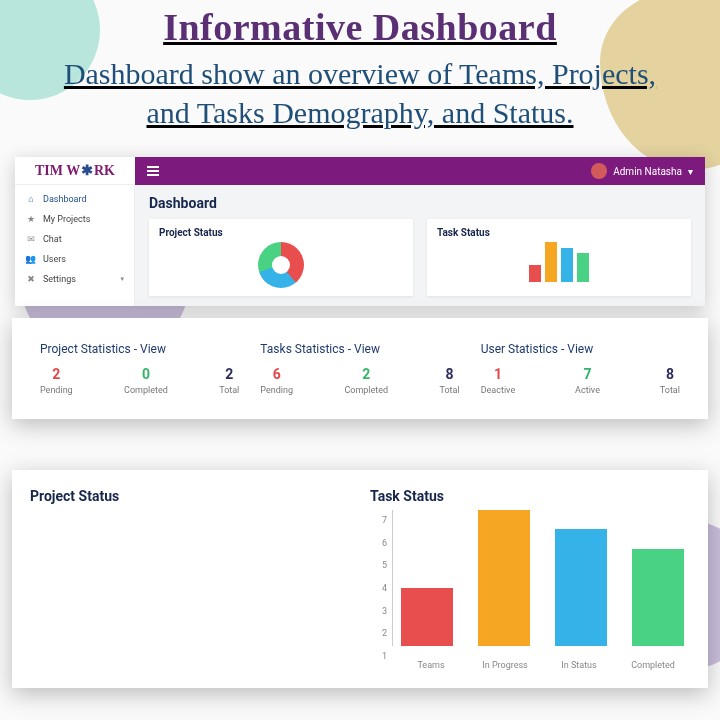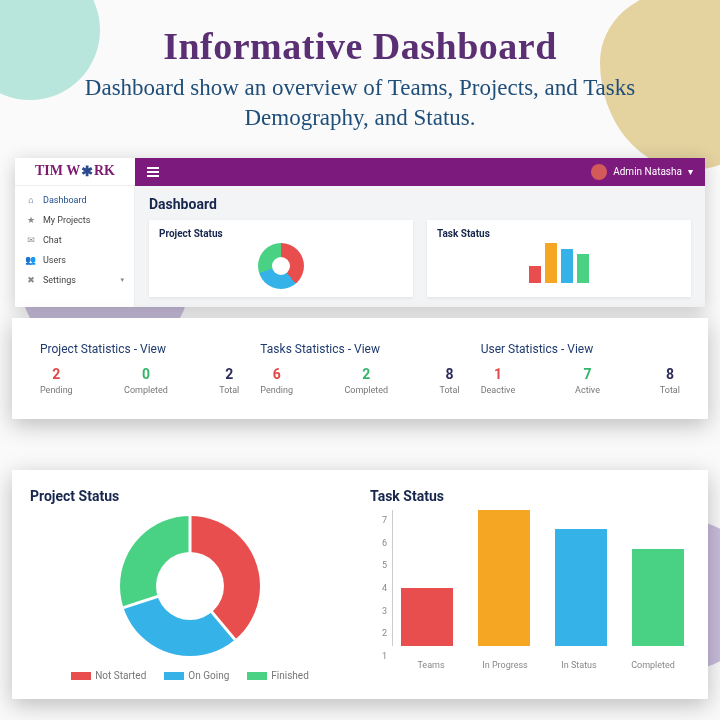--- a/index.html
+++ b/index.html
@@ -10,23 +10,23 @@
     position: relative;
     overflow: hidden;
   }
   
   .blob { position: absolute; border-radius: 50%; z-index: 0; }
   .blob.b1 { width: 140px; height: 140px; background: #b8e6dc; top: -40px; left: -40px; }
   .blob.b2 { width: 180px; height: 180px; background: #e4d29f; top: -10px; right: -60px; border-radius: 45% 55% 50% 50% / 40% 50% 50% 60%; }
   .blob.b3 { width: 170px; height: 170px; background: #c9bedc; top: 190px; left: 20px; border-radius: 55% 45% 50% 50%; }
   .blob.b4 { width: 150px; height: 150px; background: #c9bedc; bottom: 50px; right: -40px; border-radius: 50%; }
 
-  .hero { position: relative; z-index: 1; text-align: center; padding: 24px 60px 15px; }
+  .hero { position: relative; z-index: 1; text-align: center; padding: 5px 60px 15px; text-decoration: underline; }
   .hero h1 { font-family: Georgia, "Times New Roman", serif; font-size: 38px; color: #5a2f73; font-weight: 600; letter-spacing: 0.5px; }
-  .hero p { font-family: Georgia, "Times New Roman", serif; font-size: 23px; color: #1f4e79; margin-top: 5px; line-height: 1.3; }
+  .hero p { font-family: Georgia, "Times New Roman", serif; font-size: 30px; color: #1f4e79; margin-top: 5px; line-height: 1.3; }
 
   .app-frame {
     position: relative; z-index: 2;
     margin: 10px 15px 0 15px;
     background: #fff;
     box-shadow: 0 4px 18px rgba(0,0,0,.2);
     font-size: 10px;
   }
   .topbar { display: flex; height: 28px; }
   .logo { width: 120px; background: #fff; border-bottom: 1px solid #eee; display:flex; align-items:center; justify-content:center; font-family: Georgia,serif; font-size: 14px; font-weight: 700; color: #7d1a6f; }
@@ -236,32 +236,20 @@
           <div class="num dk">8</div>
           <div class="lab">Total</div>
         </div>
       </div>
     </div>
   </div>
 
 <div class="charts-panel">
   <div class="cp-col">
     <div class="cp-title">Project Status</div>
-    <div class="donut-wrap">
-      <div class="donut">
-          <div class="donut-gap">
-            <span></span>
-          </div>
-        </div>
-      <div class="legend" id="donut-legend">
-          <span><span class="sw" style="background:#e94e4e"></span>Not Started</span>
-          <span><span class="sw" style="background:#35b2e8"></span>On Going</span>
-          <span><span class="sw" style="background:#4ad284"></span>Finished</span>
-        </div>
-    </div>
   </div>
   <div class="cp-col">
     <div class="cp-title">Task Status</div>
     <div class="barchart">
       <div class="axis" id="axis">
           <div class="tick" style="top: 0px;">7</div>
           <div class="tick" style="top: 22.6667px;">6</div>
           <div class="tick" style="top: 45.3333px;">5</div>
           <div class="tick" style="top: 68px;">4</div>
           <div class="tick" style="top: 90.6667px;">3</div>

